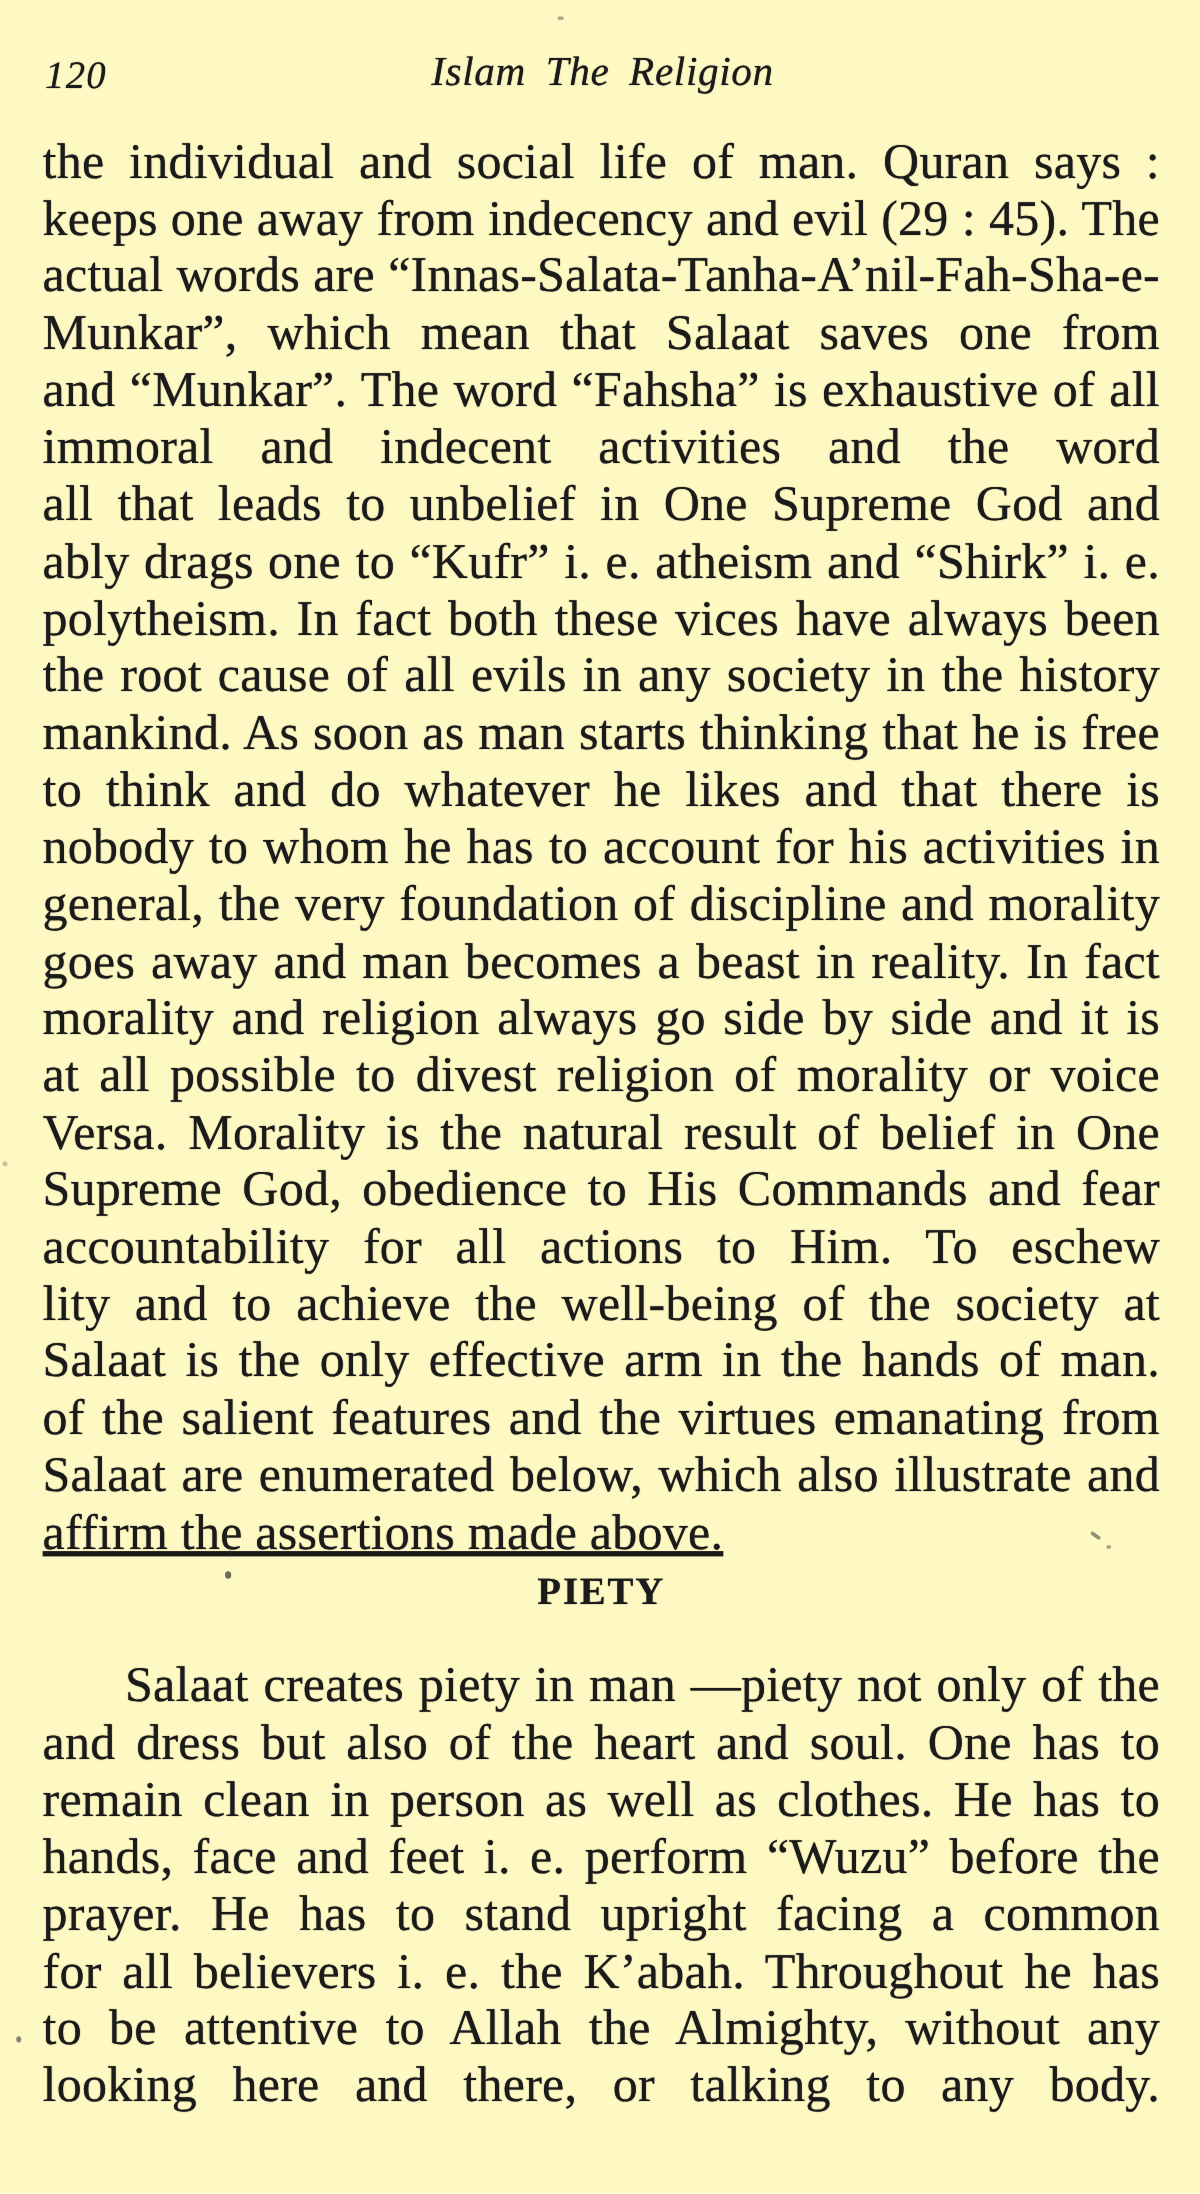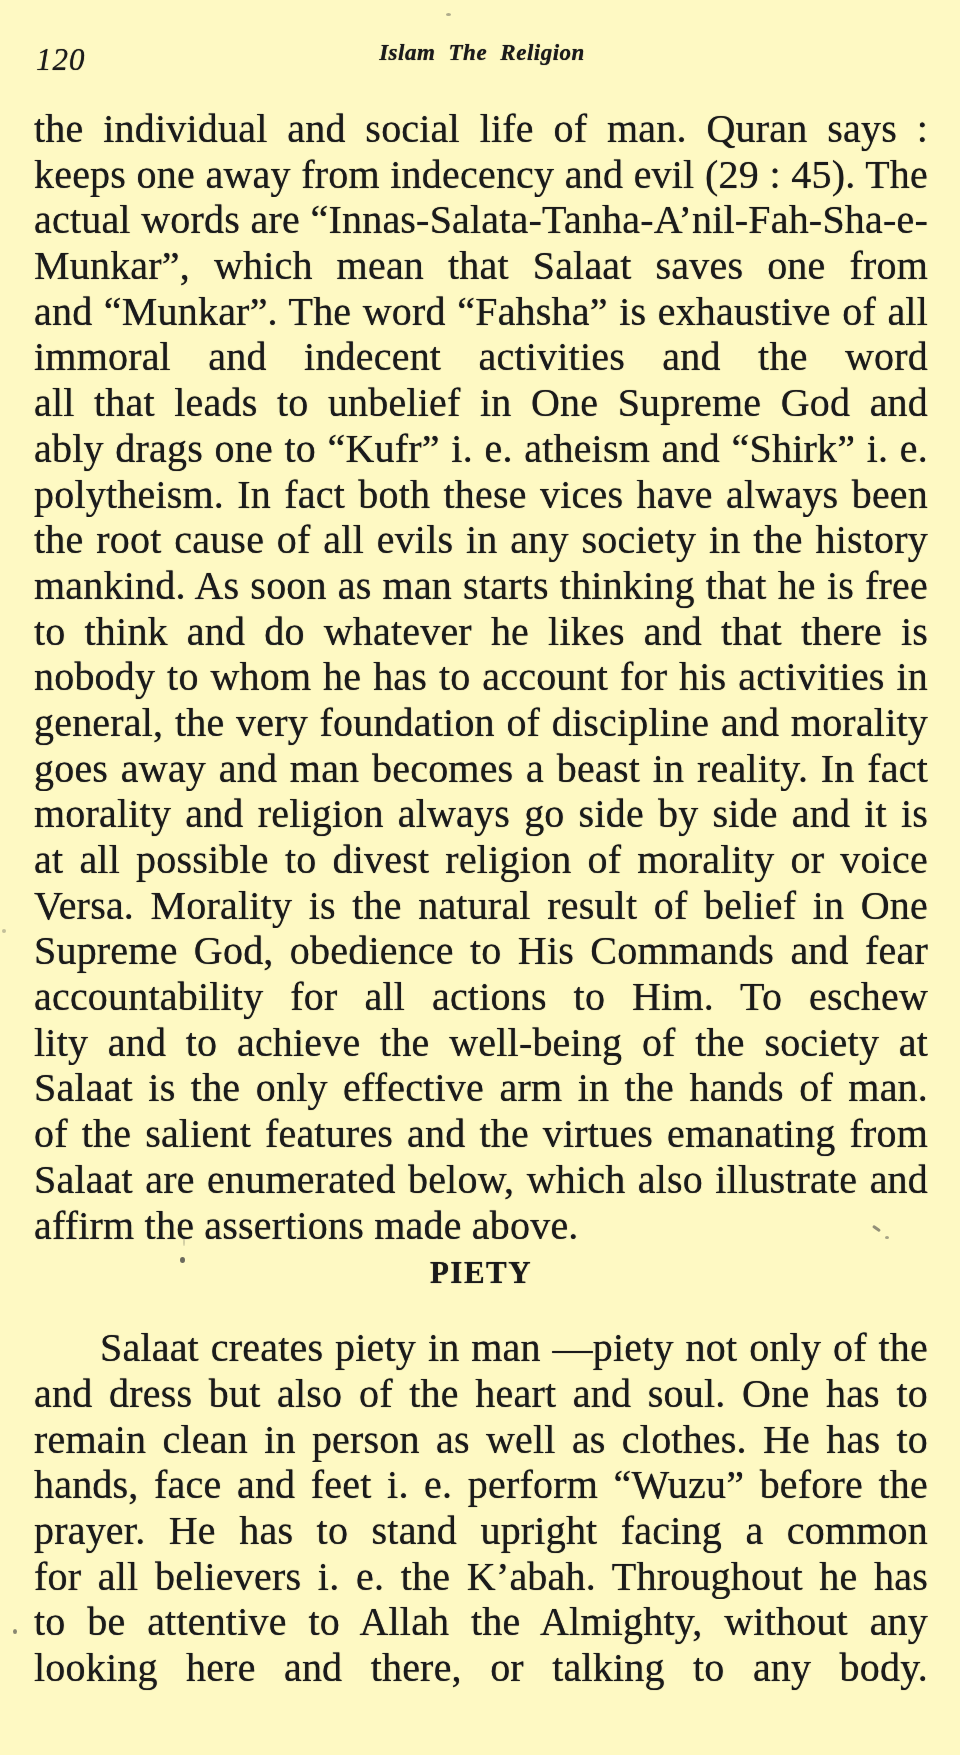--- a/index.html
+++ b/index.html
@@ -23,39 +23,39 @@
     position: absolute;
     left: 0; top: 2px;
     font-style: italic;
     font-size: 31px;
     letter-spacing: 1px;
   }
   .running-title {
     display: block;
     text-align: center;
     font-style: italic;
-    font-weight: bold;
-    font-size: 23px;
+    font-weight: normal;
+    font-size: 33px;
     word-spacing: 7px;
     letter-spacing: 0.5px;
   }
   .body-text { margin: 22px 32px 0 34px; }
   .para { display: block; }
   .line {
     font-size: 40px;
     line-height: 45.7px;
     height: 45.7px;
     text-align: justify;
     text-align-last: justify;
     letter-spacing: 0.2px;
     white-space: normal;
     overflow: hidden;
   }
   .line .it { }
-  .para1 .line:last-child { text-align-last: left; }
+  .para1 .line:last-child { text-align-last: left; text-decoration: underline; }
   .para2 .line:first-child { text-indent: 66px; }
   .para2 { margin-top: 29px; }
   .section-heading {
     margin: 2px 0 0 0;
     font-size: 31px;
     line-height: 46px;
     height: 46px;
     text-align: center;
     font-weight: bold;
     letter-spacing: 1.5px;

